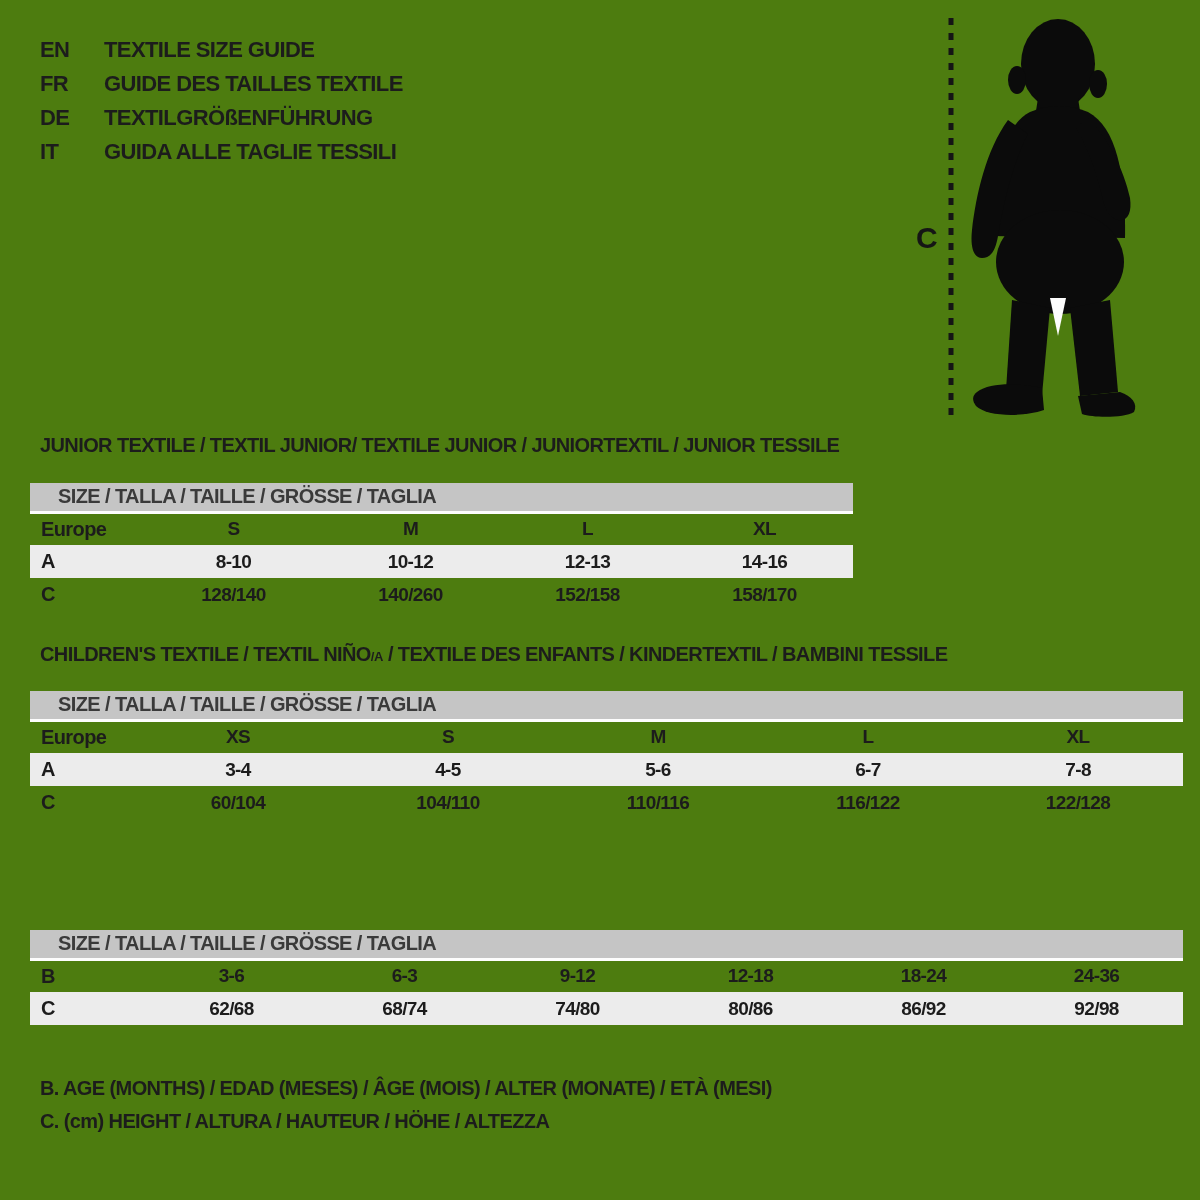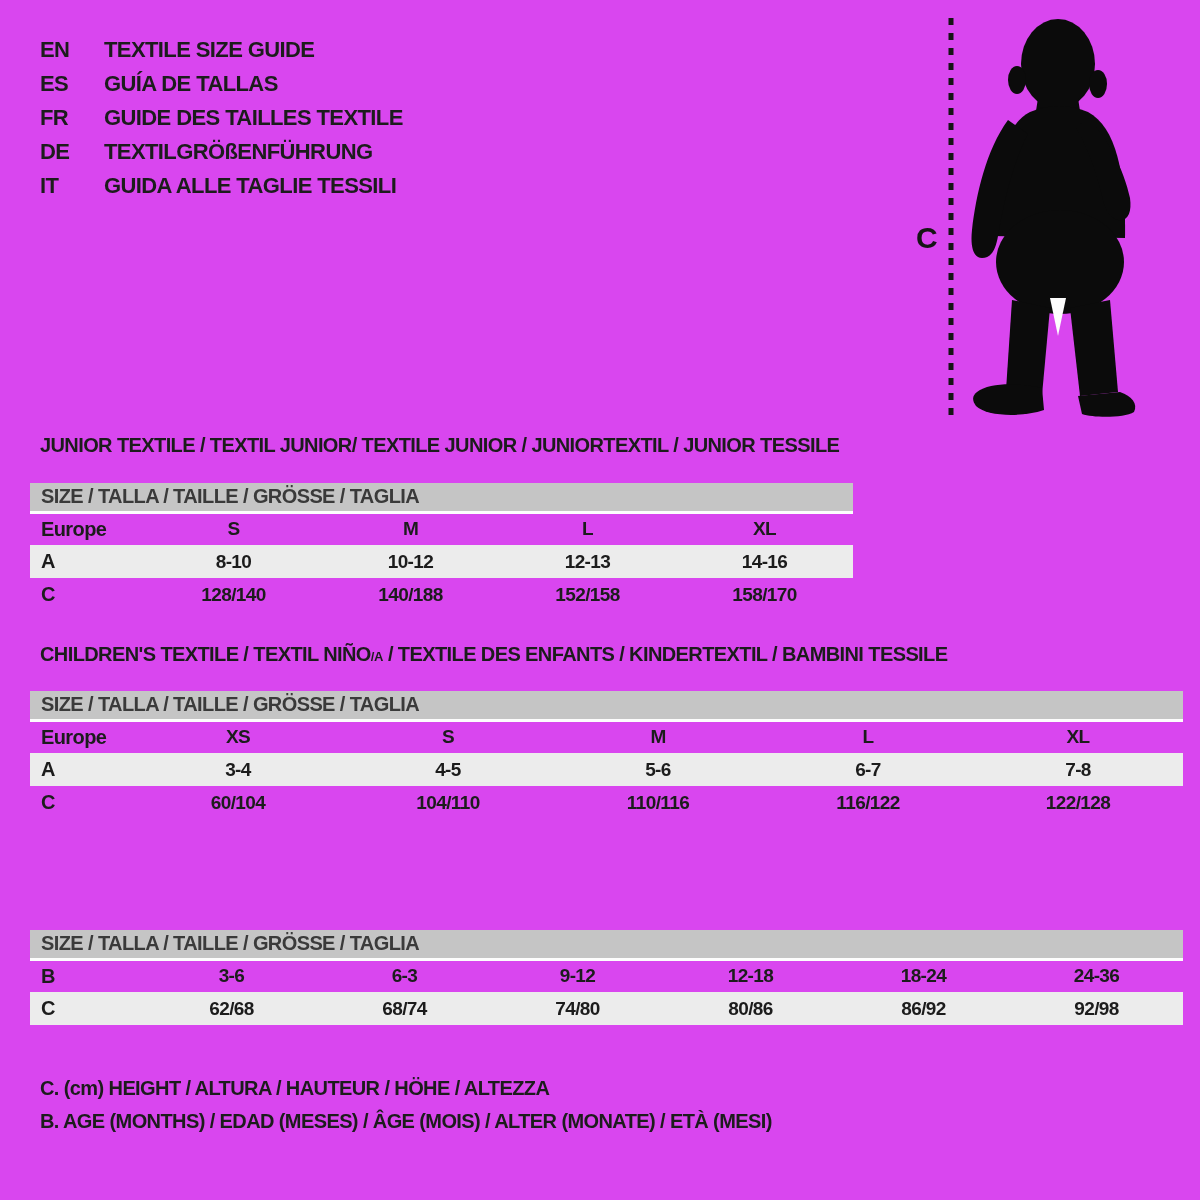--- a/index.html
+++ b/index.html
@@ -1,19 +1,19 @@
 <!DOCTYPE html>
 <html><head>
 <meta charset="utf-8">
 <style>
   * { margin:0; padding:0; box-sizing:border-box; }
   html,body { background:#ffffff; }
   .page {
     position:relative; width:1200px; height:1200px;
-    background:#d946ef; overflow:hidden;
+    background:#4d7c0f; overflow:hidden;
     font-family:"Liberation Sans","DejaVu Sans",sans-serif;
     font-weight:bold; color:#1c1c1c; letter-spacing:-0.6px;
     font-stretch:condensed;
   }
 
   
   .lang-block { position:absolute; left:40px; top:33px; }
   .lang-row { display:flex; height:34px; align-items:center; font-size:22px; }
   .lang-code { width:64px; }
 
@@ -29,44 +29,40 @@
   #babies-title   { top:848px; line-height:35px; }
   .subsc { font-size:13px; letter-spacing:-0.4px; }
 
   
   table { position:absolute; border-collapse:collapse; table-layout:fixed; }
   #junior-table   { left:30px; top:483px; width:823px; }
   #children-table { left:30px; top:691px; width:1153px; }
   #babies-table   { left:30px; top:930px; width:1153px; }
   th.size-hd {
     background:#c5c5c5; color:#3a3a3a; text-align:left;
-    height:29px; padding-left:11px; font-size:20px;
+    height:29px; padding-left:28px; font-size:20px;
     border-bottom:3px solid #fdfdfd; white-space:nowrap;
   }
   td { height:33px; font-size:19px; text-align:center; vertical-align:middle; white-space:nowrap; }
   td.rowlabel { text-align:left; padding-left:11px; font-size:20px; }
   tr.shaded td { background:#ececec; }
 
   
   .legend { position:absolute; left:40px; top:1072px; font-size:20px; line-height:33px; }
   .legend div { white-space:nowrap; }
 </style>
 </head>
 <body>
 
 <div class="page">
 
   <div class="lang-block">
     <div class="lang-row">
       <span class="lang-code">EN</span>
       <span class="lang-label">TEXTILE SIZE GUIDE</span>
-    </div>
-    <div class="lang-row">
-      <span class="lang-code">ES</span>
-      <span class="lang-label">GUÍA DE TALLAS</span>
     </div>
     <div class="lang-row">
       <span class="lang-code">FR</span>
       <span class="lang-label">GUIDE DES TAILLES TEXTILE</span>
     </div>
     <div class="lang-row">
       <span class="lang-code">DE</span>
       <span class="lang-label">TEXTILGRÖßENFÜHRUNG</span>
     </div>
     <div class="lang-row">
@@ -120,21 +116,21 @@
     <tr class="shaded">
       <td class="rowlabel">A</td>
       <td>8-10</td>
       <td>10-12</td>
       <td>12-13</td>
       <td>14-16</td>
     </tr>
     <tr>
       <td class="rowlabel">C</td>
       <td>128/140</td>
-      <td>140/188</td>
+      <td>140/260</td>
       <td>152/158</td>
       <td>158/170</td>
     </tr>
   </tbody>
     </table>
 
   <h2 class="tbl-title" id="children-title"><span>CHILDREN'S TEXTILE / TEXTIL NIÑO</span><span class="subsc">/A</span><span> / TEXTILE DES ENFANTS / KINDERTEXTIL / BAMBINI TESSILE</span></h2>
   <table id="children-table">
     <colgroup>
         <col style="width:103px">
@@ -204,17 +200,17 @@
       <td>68/74</td>
       <td>74/80</td>
       <td>80/86</td>
       <td>86/92</td>
       <td>92/98</td>
     </tr>
   </tbody>
     </table>
 
   <div class="legend">
+    <div>B. AGE (MONTHS) / EDAD (MESES) / ÂGE (MOIS) / ALTER (MONATE) / ETÀ (MESI)</div>
     <div>C. (cm) HEIGHT / ALTURA / HAUTEUR / HÖHE / ALTEZZA</div>
-    <div>B. AGE (MONTHS) / EDAD (MESES) / ÂGE (MOIS) / ALTER (MONATE) / ETÀ (MESI)</div>
   </div>
 
 </div>
 
 </body></html>

